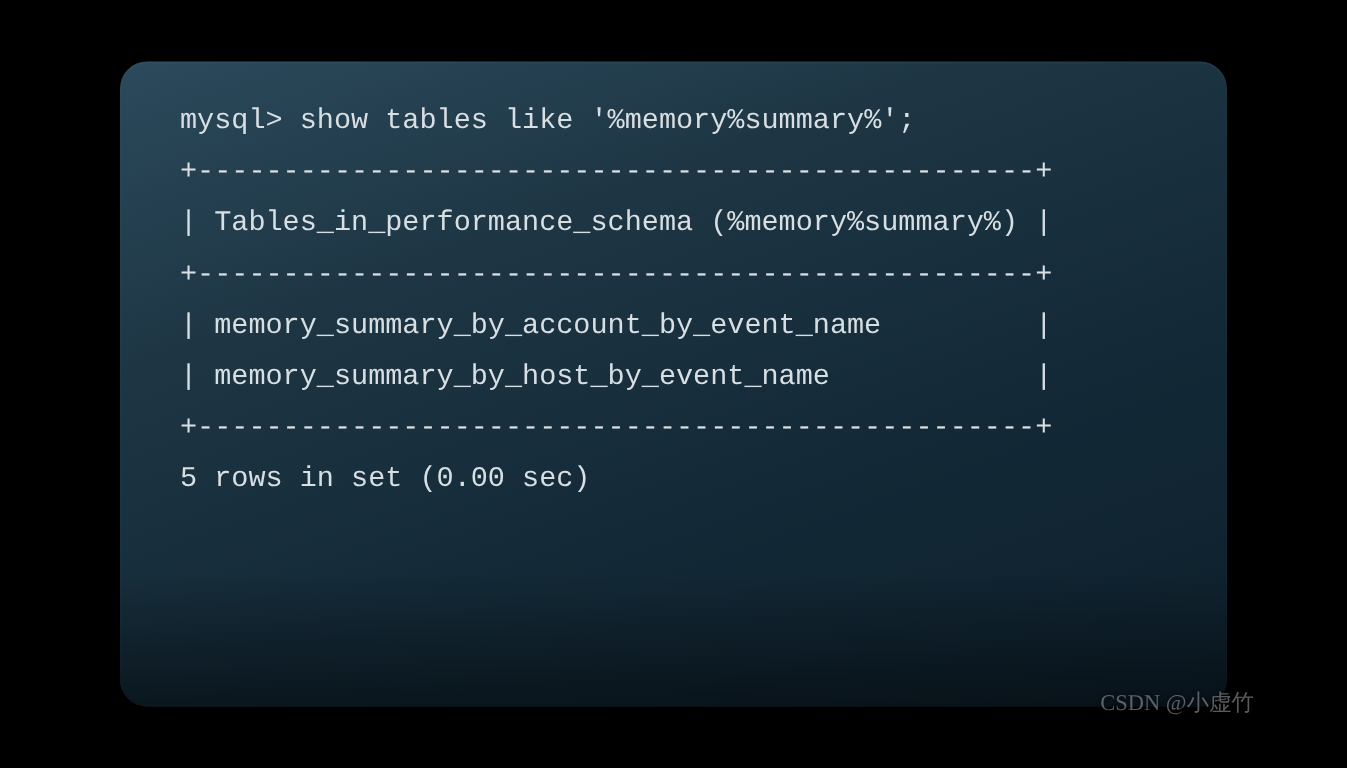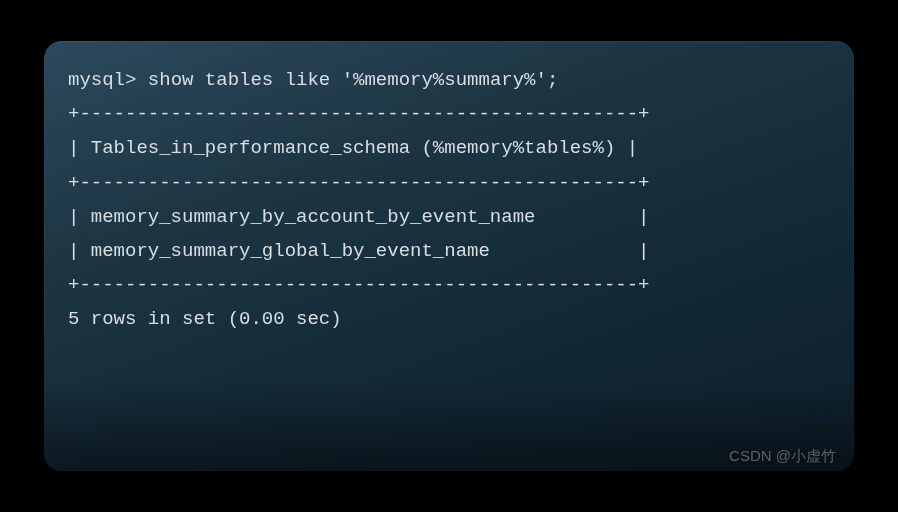--- a/index.html
+++ b/index.html
@@ -11,25 +11,25 @@
       width: 898px;
       height: 512px;
       background: #000;
       display: flex;
       align-items: center;
       justify-content: center;
       font-family: "Courier New", Courier, monospace;
       position: relative;
     }
     .terminal {
-      width: 810px;
+      width: 738px;
       height: 430px;
       background: linear-gradient(160deg, #2b4a5c 0%, #1e3644 30%, #142a38 60%, #0d1f2b 100%);
       border-radius: 18px;
-      padding: 22px 24px;
+      padding: 22px 40px;
       color: #d8dfe3;
       font-size: 19px;
       line-height: 1.8;
       overflow: hidden;
       position: relative;
       box-shadow: inset 0 1px 2px rgba(255,255,255,0.05);
     }
     .terminal::after {
       content: "";
       position: absolute;
@@ -38,36 +38,36 @@
       background: linear-gradient(to bottom, rgba(0,0,0,0) 0%, rgba(0,0,0,0.45) 100%);
       pointer-events: none;
     }
     .line {
       white-space: pre;
       letter-spacing: 0px;
     }
     .watermark {
       position: absolute;
       right: 62px;
-      bottom: 46px;
+      bottom: 34px;
       color: rgba(200,200,200,0.45);
-      font-family: Liberation Sans, sans-serif;
+      font-family: Liberation Serif, serif;
       font-size: 15px;
       font-weight: 400;
       text-shadow: 0 0 3px rgba(0,0,0,0.6);
       pointer-events: none;
     }
   </style>
 </head>
 <body>
 
 <div class="terminal">
   <div class="line"><span>mysql&gt; </span><span>show tables like '%memory%summary%';</span></div>
   <div class="line">+-------------------------------------------------+</div>
-  <div class="line">| Tables_in_performance_schema (%memory%tables%) |</div>
+  <div class="line">| Tables_in_performance_schema (%memory%summary%) |</div>
   <div class="line">+-------------------------------------------------+</div>
   <div class="line">| memory_summary_by_account_by_event_name         |</div>
-  <div class="line">| memory_summary_global_by_event_name             |</div>
+  <div class="line">| memory_summary_by_host_by_event_name            |</div>
   <div class="line">+-------------------------------------------------+</div>
   <div class="line">5 rows in set (0.00 sec)</div>
 </div>
 
 <div class="watermark">CSDN @小虚竹</div>
 
 </body></html>

